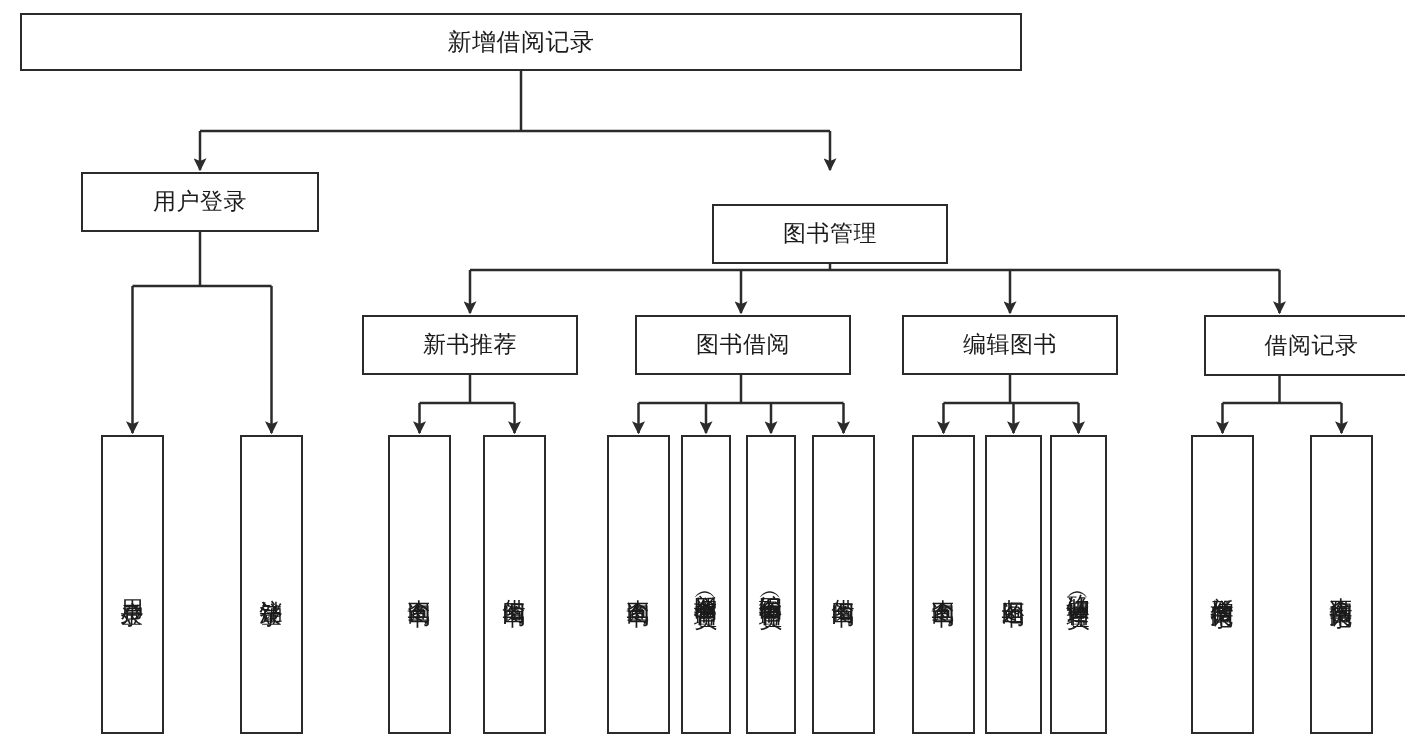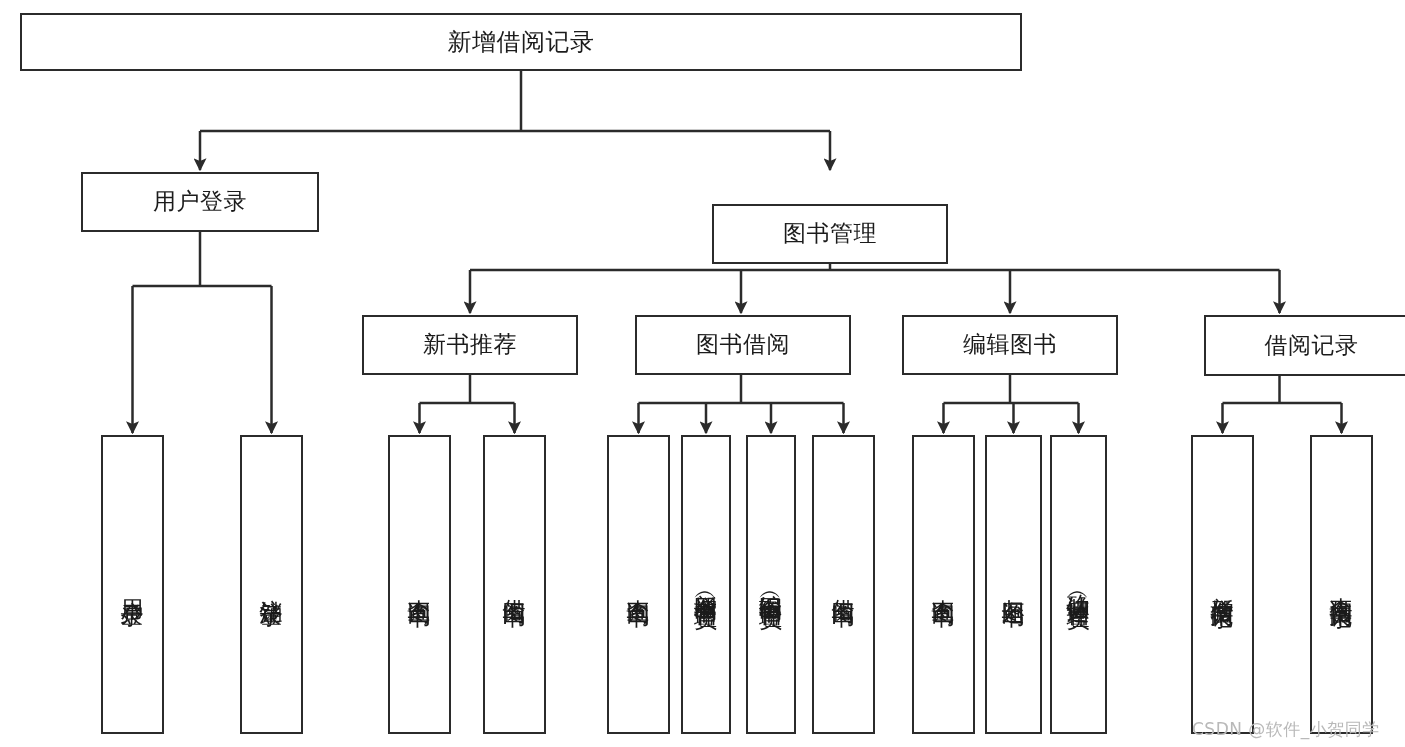--- a/index.html
+++ b/index.html
@@ -163,14 +163,13 @@
       <div class="node vert" style="left: 1050px; top: 435px; width: 57px; height: 299px;">
         <span class="node-label">确认归还（管理员）</span>
       </div>
       <div class="node vert" style="left: 1191px; top: 435px; width: 63px; height: 299px;">
         <span class="node-label">新增借阅记录</span>
       </div>
       <div class="node vert" style="left: 1310px; top: 435px; width: 63px; height: 299px;">
         <span class="node-label">查询借阅记录</span>
       </div>
     </div>
-  <div class="watermark" style="left: 1192px; top: 718px;">CSDN @软件_小贺同学</div>
 </div>
 
 </body></html>

